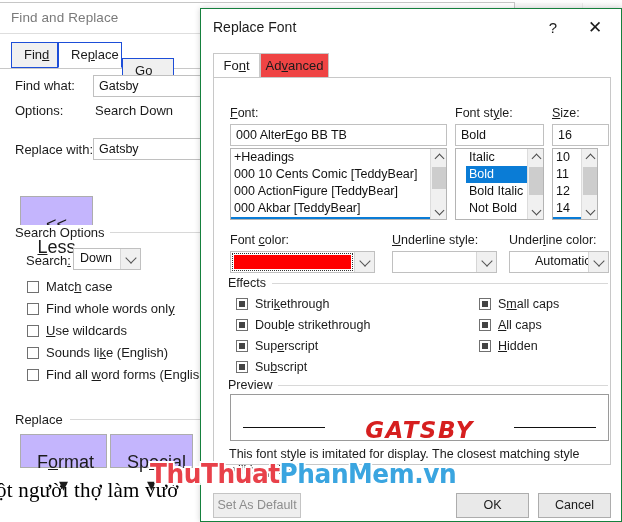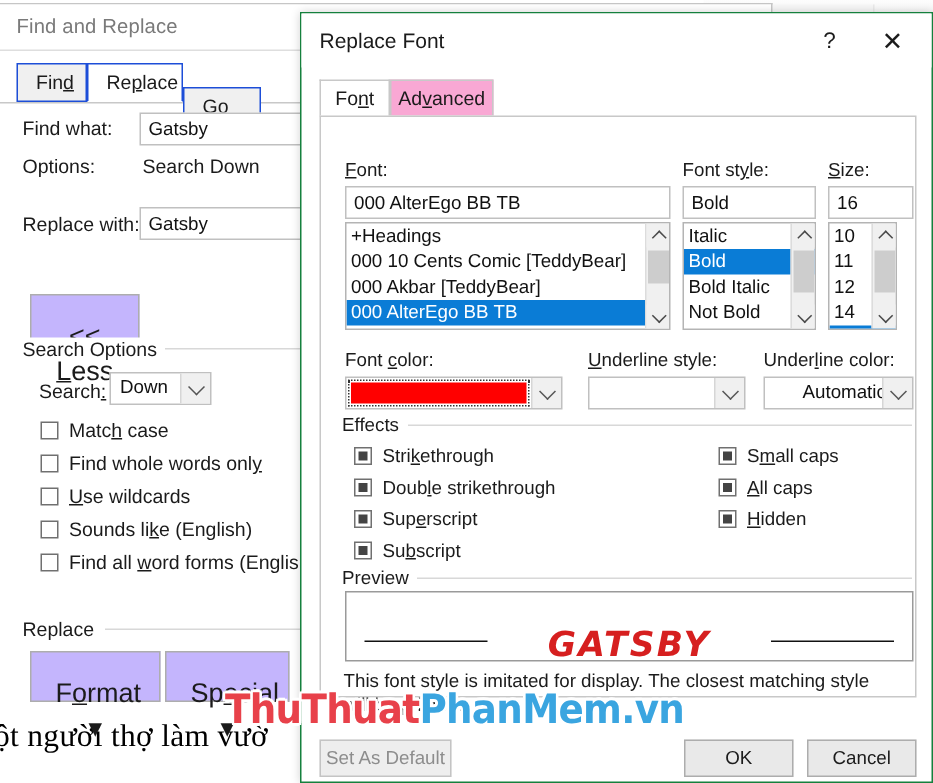--- a/index.html
+++ b/index.html
@@ -265,21 +265,21 @@
     width: 398px; height: 25px;
   }
   .rf-tab {
     position: absolute;
     top: 0; height: 25px;
     box-sizing: border-box;
     font-size: 13px;
     color: #1b1b1b;
     padding-top: 4px;
     text-align: center;
-    background: #f9a8d4;
+    background: #ef4444;
     border: 1px solid #c8c8c8;
   }
   .rf-tab.sel { background: #ffffff; border-bottom-color: #ffffff; }
   .rf-tab-font { left: 0px; width: 47px; }
   .rf-tab-adv { left: 47px; width: 69px; }
   .rf-panel {
     position: absolute;
     left: 12px; top: 68px;
     width: 398px; height: 388px;
     background: #ffffff;
@@ -513,36 +513,37 @@
     <div class="rf-tab rf-tab-adv"><span>Ad<span class="u">v</span>anced</span></div>
   </div>
 
   <div class="rf-panel">
 
     <div class="lbl" style="left:16px; top:28px; font-size:12.5px;"><span class="u">F</span>ont:</div>
     <input class="tbox" style="left: 16px; top: 46px; width: 217px;" value="000 AlterEgo BB TB">
     <div class="listbox" style="left:16px; top:70px; width:217px; height:72px;">
       <div class="lbitem">+Headings</div>
       <div class="lbitem">000 10 Cents Comic [TeddyBear]</div>
+      <div class="lbitem">000 ActionFigure [TeddyBear]</div>
       <div class="lbitem">000 Akbar [TeddyBear]</div>
       <div class="lbitem sel">000 AlterEgo BB TB</div>
       <div class="sbar">
         <div class="sbar-up">
             <span class="sarrow up"></span>
           </div>
         <div class="sthumb" style="top:18px; height:22px;"></div>
         <div class="sbar-dn">
             <span class="sarrow dn"></span>
           </div>
       </div>
     </div>
 
     <div class="lbl" style="left:241px; top:28px; font-size:12.5px;">Font st<span class="u">y</span>le:</div>
     <input class="tbox" style="left: 241px; top: 46px; width: 89px;" value="Bold">
-    <div class="listbox" style="left:241px; top:70px; width:89px; height:72px;">
+    <div class="listbox" style="left:241px; top:70px; width:89px; height:72px;padding-left:10px;">
       <div class="lbitem">Italic</div>
       <div class="lbitem sel">Bold</div>
       <div class="lbitem">Bold Italic</div>
       <div class="lbitem">Not Bold</div>
       <div class="lbitem">Not Italic</div>
       <div class="sbar">
         <div class="sbar-up">
             <span class="sarrow up"></span>
           </div>
         <div class="sthumb" style="top:18px; height:28px;"></div>

